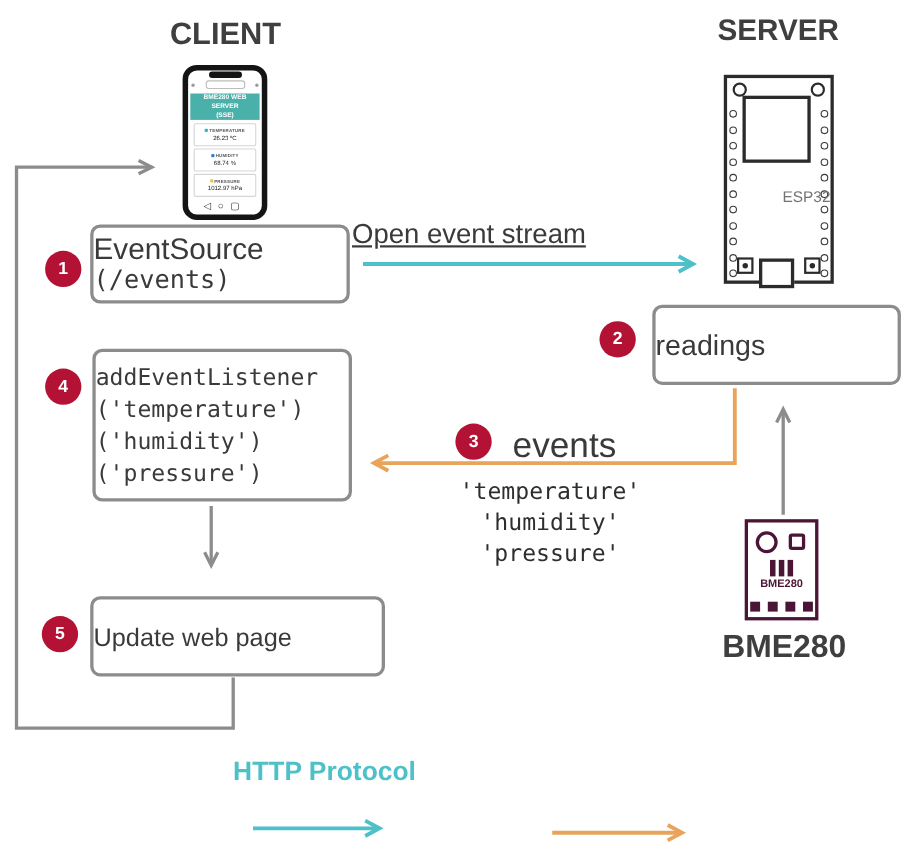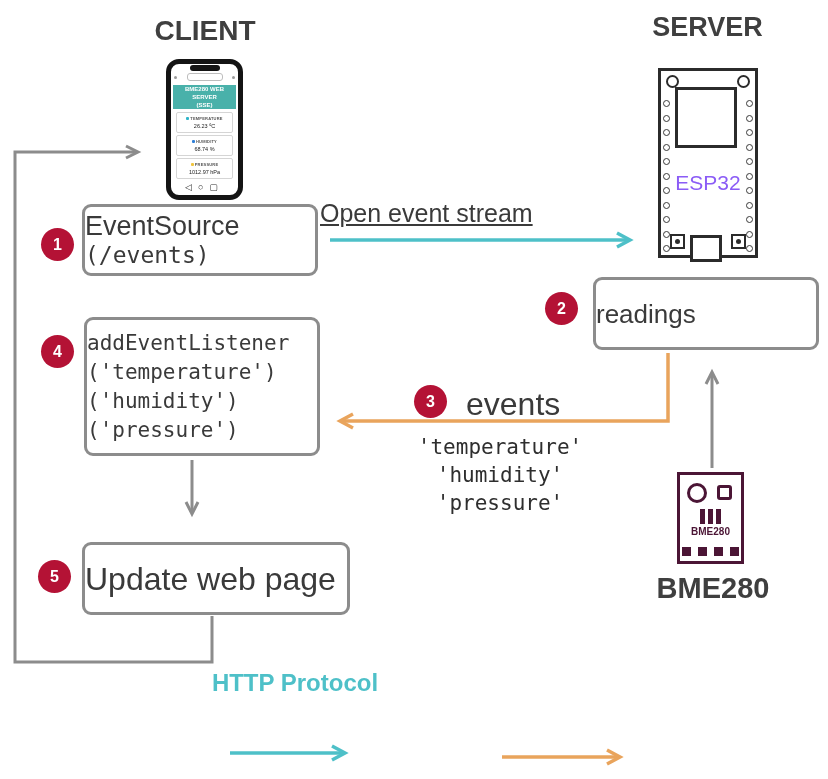--- a/index.html
+++ b/index.html
@@ -13,21 +13,21 @@
 
   .diagram-box{position:absolute;border:3px solid #8c8c8c;border-radius:9px;background:#fff;
                display:flex;flex-direction:column;align-items:flex-start;justify-content:center;
                text-align:center;color:#3a3a3a;box-sizing:border-box;}
   .box-eventsource{left:82px;top:204px;width:236px;height:72px;}
   .box-eventsource .l1{font-size:27px;line-height:31px;}
   .box-eventsource .l2{font-size:23px;line-height:27px;}
   .box-get{left:593px;top:277px;width:226px;height:73px;font-size:26px;line-height:30px;}
   .box-listener{left:84px;top:317px;width:236px;height:139px;}
   .box-listener span{display:block;font-size:21px;line-height:29px;}
-  .box-update{left:82px;top:542px;width:268px;height:73px;font-size:32px;line-height:28px;gap:12px;}
+  .box-update{left:82px;top:542px;width:268px;height:73px;font-size:23px;line-height:28px;gap:12px;}
   .mono{font-family:"DejaVu Sans Mono",monospace;}
 
   .num-badge{position:absolute;width:33px;height:33px;border-radius:50%;background:#b41235;
              color:#fff;font-weight:700;font-size:16px;display:flex;align-items:center;
              justify-content:center;}
   .badge-1{left:41px;top:228px;} .badge-2{left:545px;top:292px;}
   .badge-3{left:414px;top:385px;} .badge-4{left:41px;top:335px;} .badge-5{left:38px;top:560px;}
 
   .flow-label{position:absolute;color:#3a3a3a;}
   .label-open{left:320px;top:199px;width:300px;text-align:left;font-size:25px;text-decoration:underline;}
@@ -58,21 +58,21 @@
              color:#2b2b2b;letter-spacing:6px;}
 
   
   .esp-board{position:absolute;left:658px;top:68px;width:100px;height:190px;box-sizing:border-box;
              border:3px solid #2b2b2b;background:#fff;}
   .esp-hole{position:absolute;width:13px;height:13px;border:2.5px solid #2b2b2b;border-radius:50%;
             box-sizing:border-box;}
   .hole-l{left:5px;top:4px;} .hole-r{right:5px;top:4px;}
   .esp-chip{position:absolute;left:14px;top:16px;width:62px;height:61px;border:3px solid #2b2b2b;
             box-sizing:border-box;}
-  .esp-label{position:absolute;left:0;right:0;top:100px;text-align:center;font-size:21px;color:#8b5cf6;}
+  .esp-label{position:absolute;left:0;right:0;top:100px;text-align:right;font-size:14px;color:#737373;}
   .pin-col{position:absolute;display:flex;flex-direction:column;gap:7.5px;top:29px;}
   .pins-left{left:2px;} .pins-right{right:2px;}
   .pin{width:7px;height:7px;border:1.6px solid #3a3a3a;border-radius:50%;box-sizing:border-box;background:#fff;}
   .esp-btn{position:absolute;width:15px;height:15px;border:2.5px solid #2b2b2b;box-sizing:border-box;
            bottom:6px;display:flex;align-items:center;justify-content:center;}
   .btn-l{left:9px;} .btn-r{right:9px;}
   .esp-btn-dot{width:5px;height:5px;border-radius:50%;background:#2b2b2b;}
   .esp-usb{position:absolute;left:29px;bottom:-7px;width:32px;height:27px;border:3px solid #2b2b2b;
            background:#fff;box-sizing:border-box;}
 
@@ -87,21 +87,21 @@
   .bme-bar{width:5px;height:15px;background:#4b1535;}
   .bme-chip-text{position:absolute;left:0;right:0;top:51px;text-align:center;font-size:10px;
                  font-weight:700;color:#4b1535;}
   .bme-pads{position:absolute;left:0;right:0;bottom:5px;display:flex;justify-content:center;gap:7px;}
   .bme-pad{width:9px;height:9px;background:#4b1535;}
   .bme-caption{position:absolute;left:648px;top:572px;width:130px;text-align:center;
                font-size:29px;font-weight:700;color:#3f3f3f;}
 
   
   .legend-label{position:absolute;font-weight:700;font-size:24px;text-align:center;}
-  .legend-http{left:180px;top:669px;width:230px;color:#4ec0c8;text-align:center;}
+  .legend-http{left:180px;top:688px;width:230px;color:#4ec0c8;text-align:center;}
   .legend-es{left:420px;top:706px;width:295px;color:#e9a45c;}
 </style>
 </head>
 <body>
 
 <div class="canvas">
 
   <svg class="connector-layer" width="828" height="779" viewBox="0 0 828 779">
     <defs>
       <marker id="head-gray" markerUnits="userSpaceOnUse" markerWidth="22" markerHeight="22" refX="13" refY="9" orient="auto">

